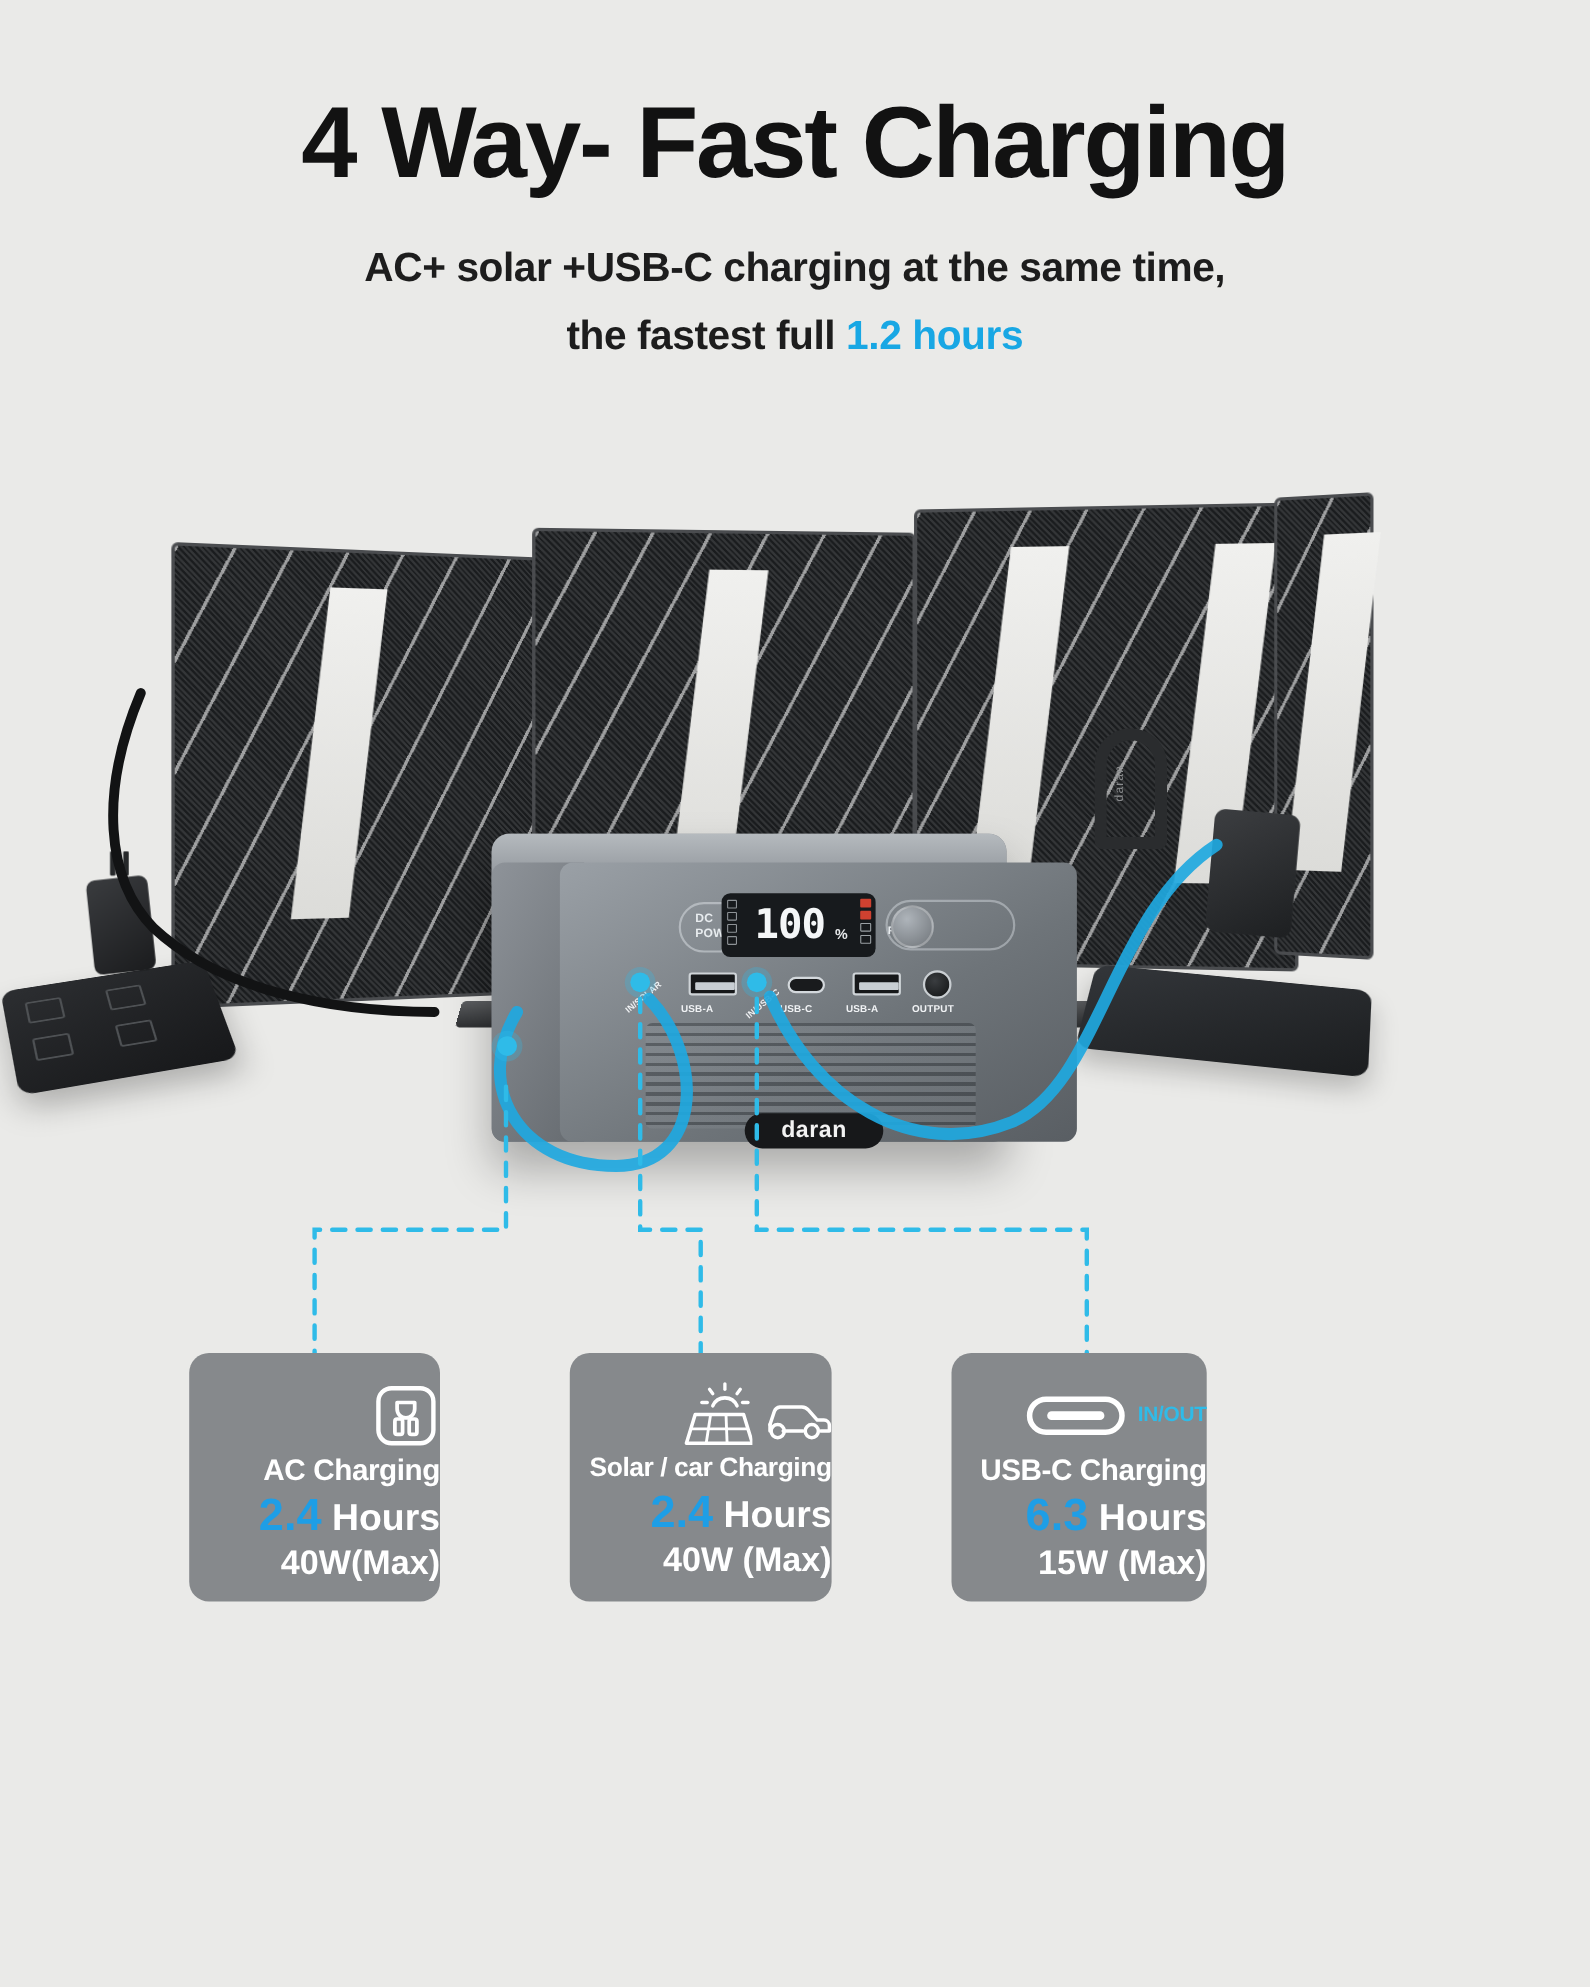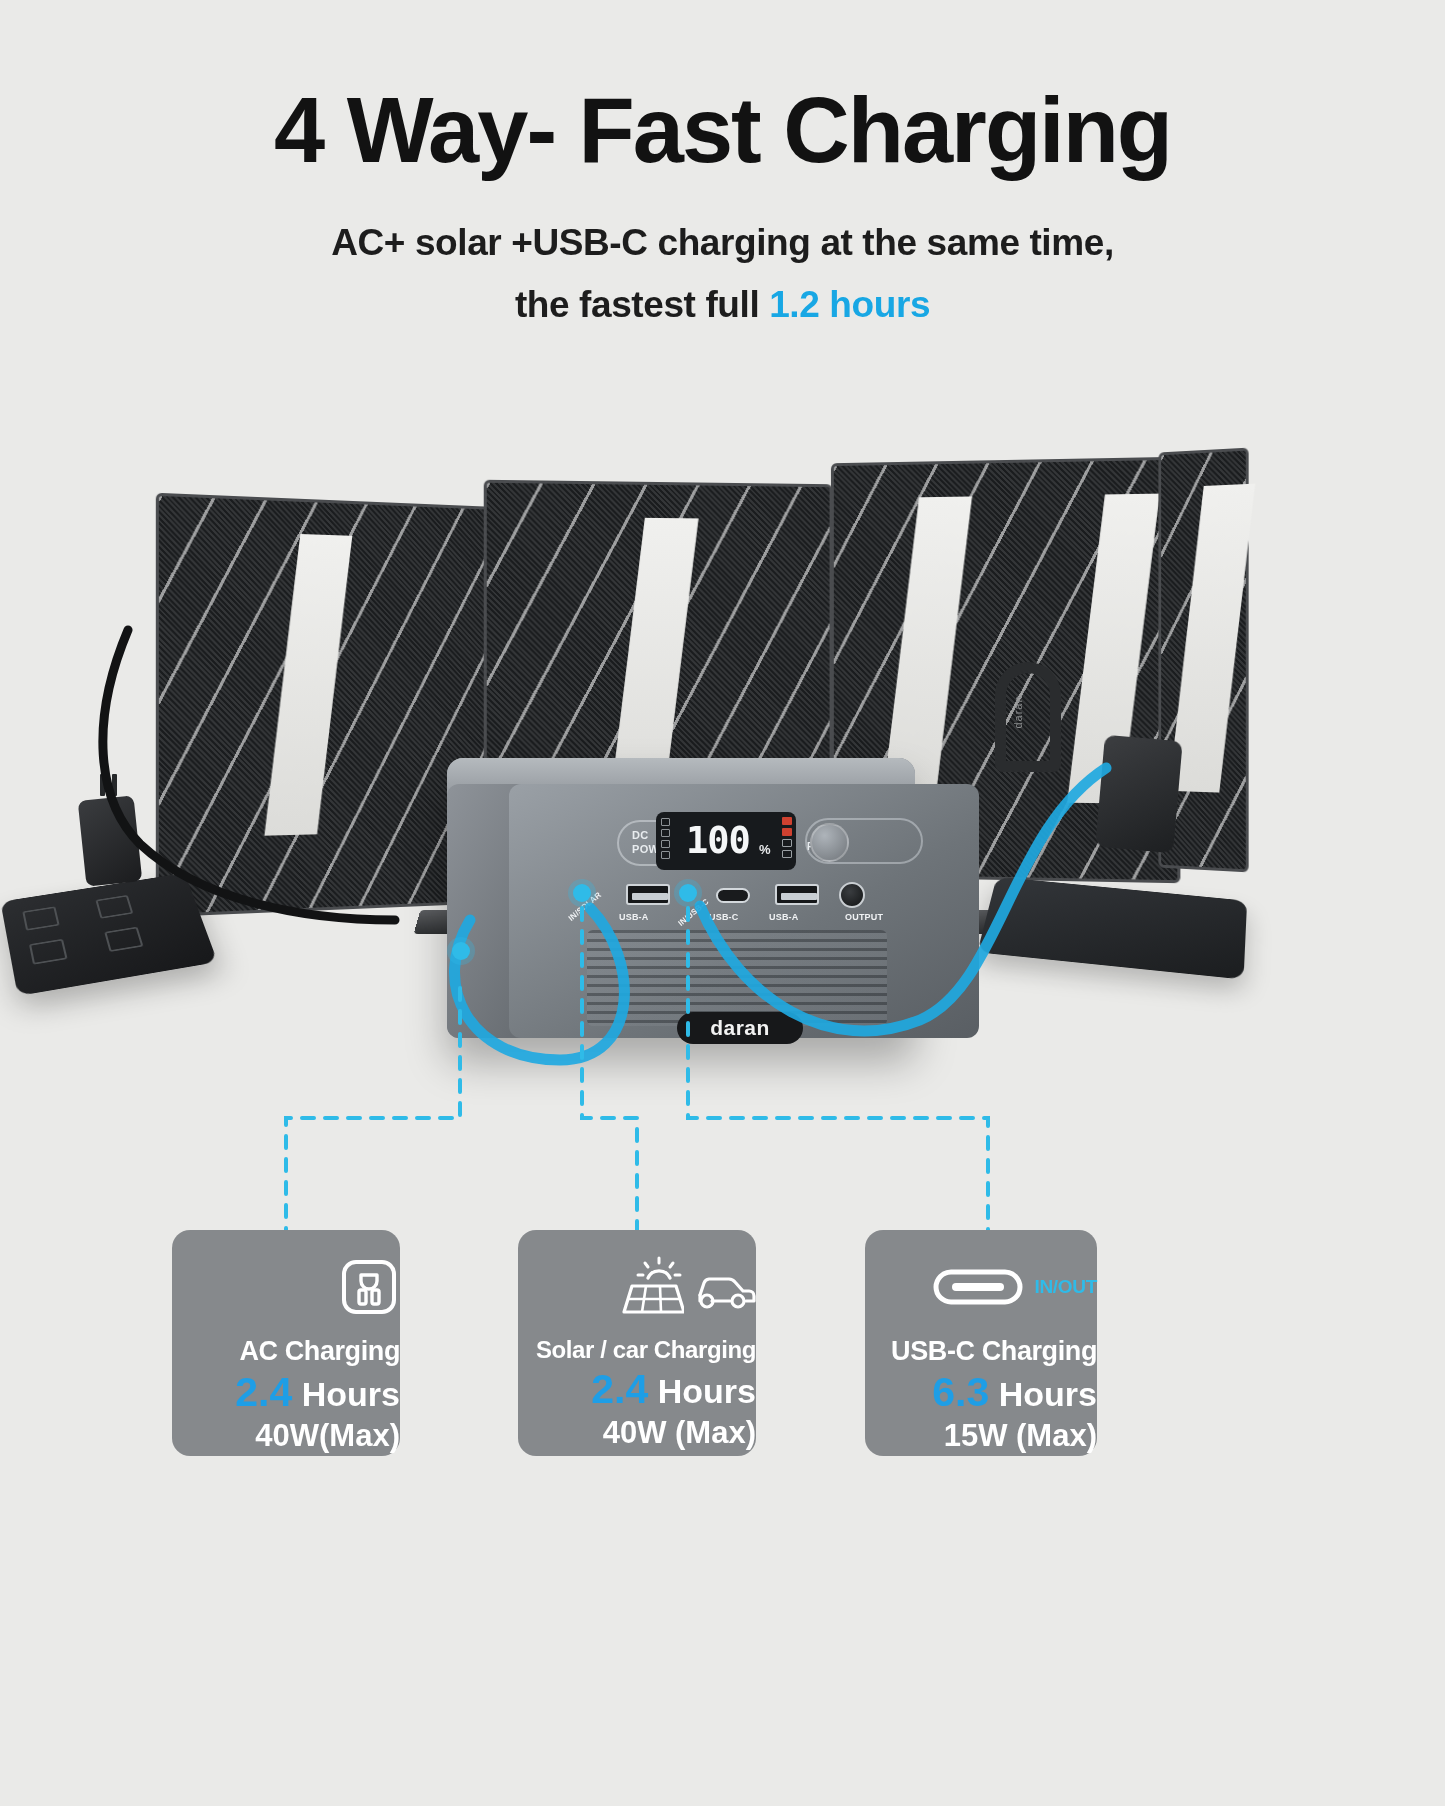--- a/index.html
+++ b/index.html
@@ -250,21 +250,21 @@
     width: 26px; height: 26px; border-radius: 50%;
     background: radial-gradient(circle at 40% 35%,#3a3d40,#111314);
     border: 2px solid #c9ced2;
   }
   .port-label {
     position: absolute; font-size: 9px; color: #f0f2f4; font-weight: bold; letter-spacing: 0.2px;
   }
   .lbl-usba1 { left: 48px; top: 32px; }
   .lbl-usbc  { left: 138px; top: 32px; }
   .lbl-usba2 { left: 198px; top: 32px; }
-  .lbl-out   { left: 274px; top: 32px; }
+  .lbl-out   { left: 258px; top: 32px; }
   .lbl-in1   { left: -6px; top: 22px; transform: rotate(-40deg); font-size: 8px; }
   .lbl-in2   { left: 104px; top: 28px; transform: rotate(-40deg); font-size: 8px; }
 
   
   .power-strip {
     position: absolute; left: 8px; top: 470px;
     width: 196px; height: 122px;
     background: linear-gradient(160deg,#2c2e31,#17181a);
     border-radius: 14px;
     transform: perspective(900px) rotateX(40deg) rotateZ(-12deg);
@@ -335,21 +335,21 @@
   .card-icon-row {
     height: 66px;
     display: flex; align-items: center; justify-content: center; gap: 10px;
   }
 
   .card-title {
     color: #ffffff;
     font-size: 27px;
     font-weight: bold;
     letter-spacing: -0.4px;
-    margin-top: 16px;
+    margin-top: 1px;
     white-space: nowrap;
   }
   .card-title-sm { font-size: 24px; }
 
   .card-hours {
     margin-top: 2px;
     white-space: nowrap;
     font-size: 34px;
     font-weight: bold;
     color: #ffffff;

